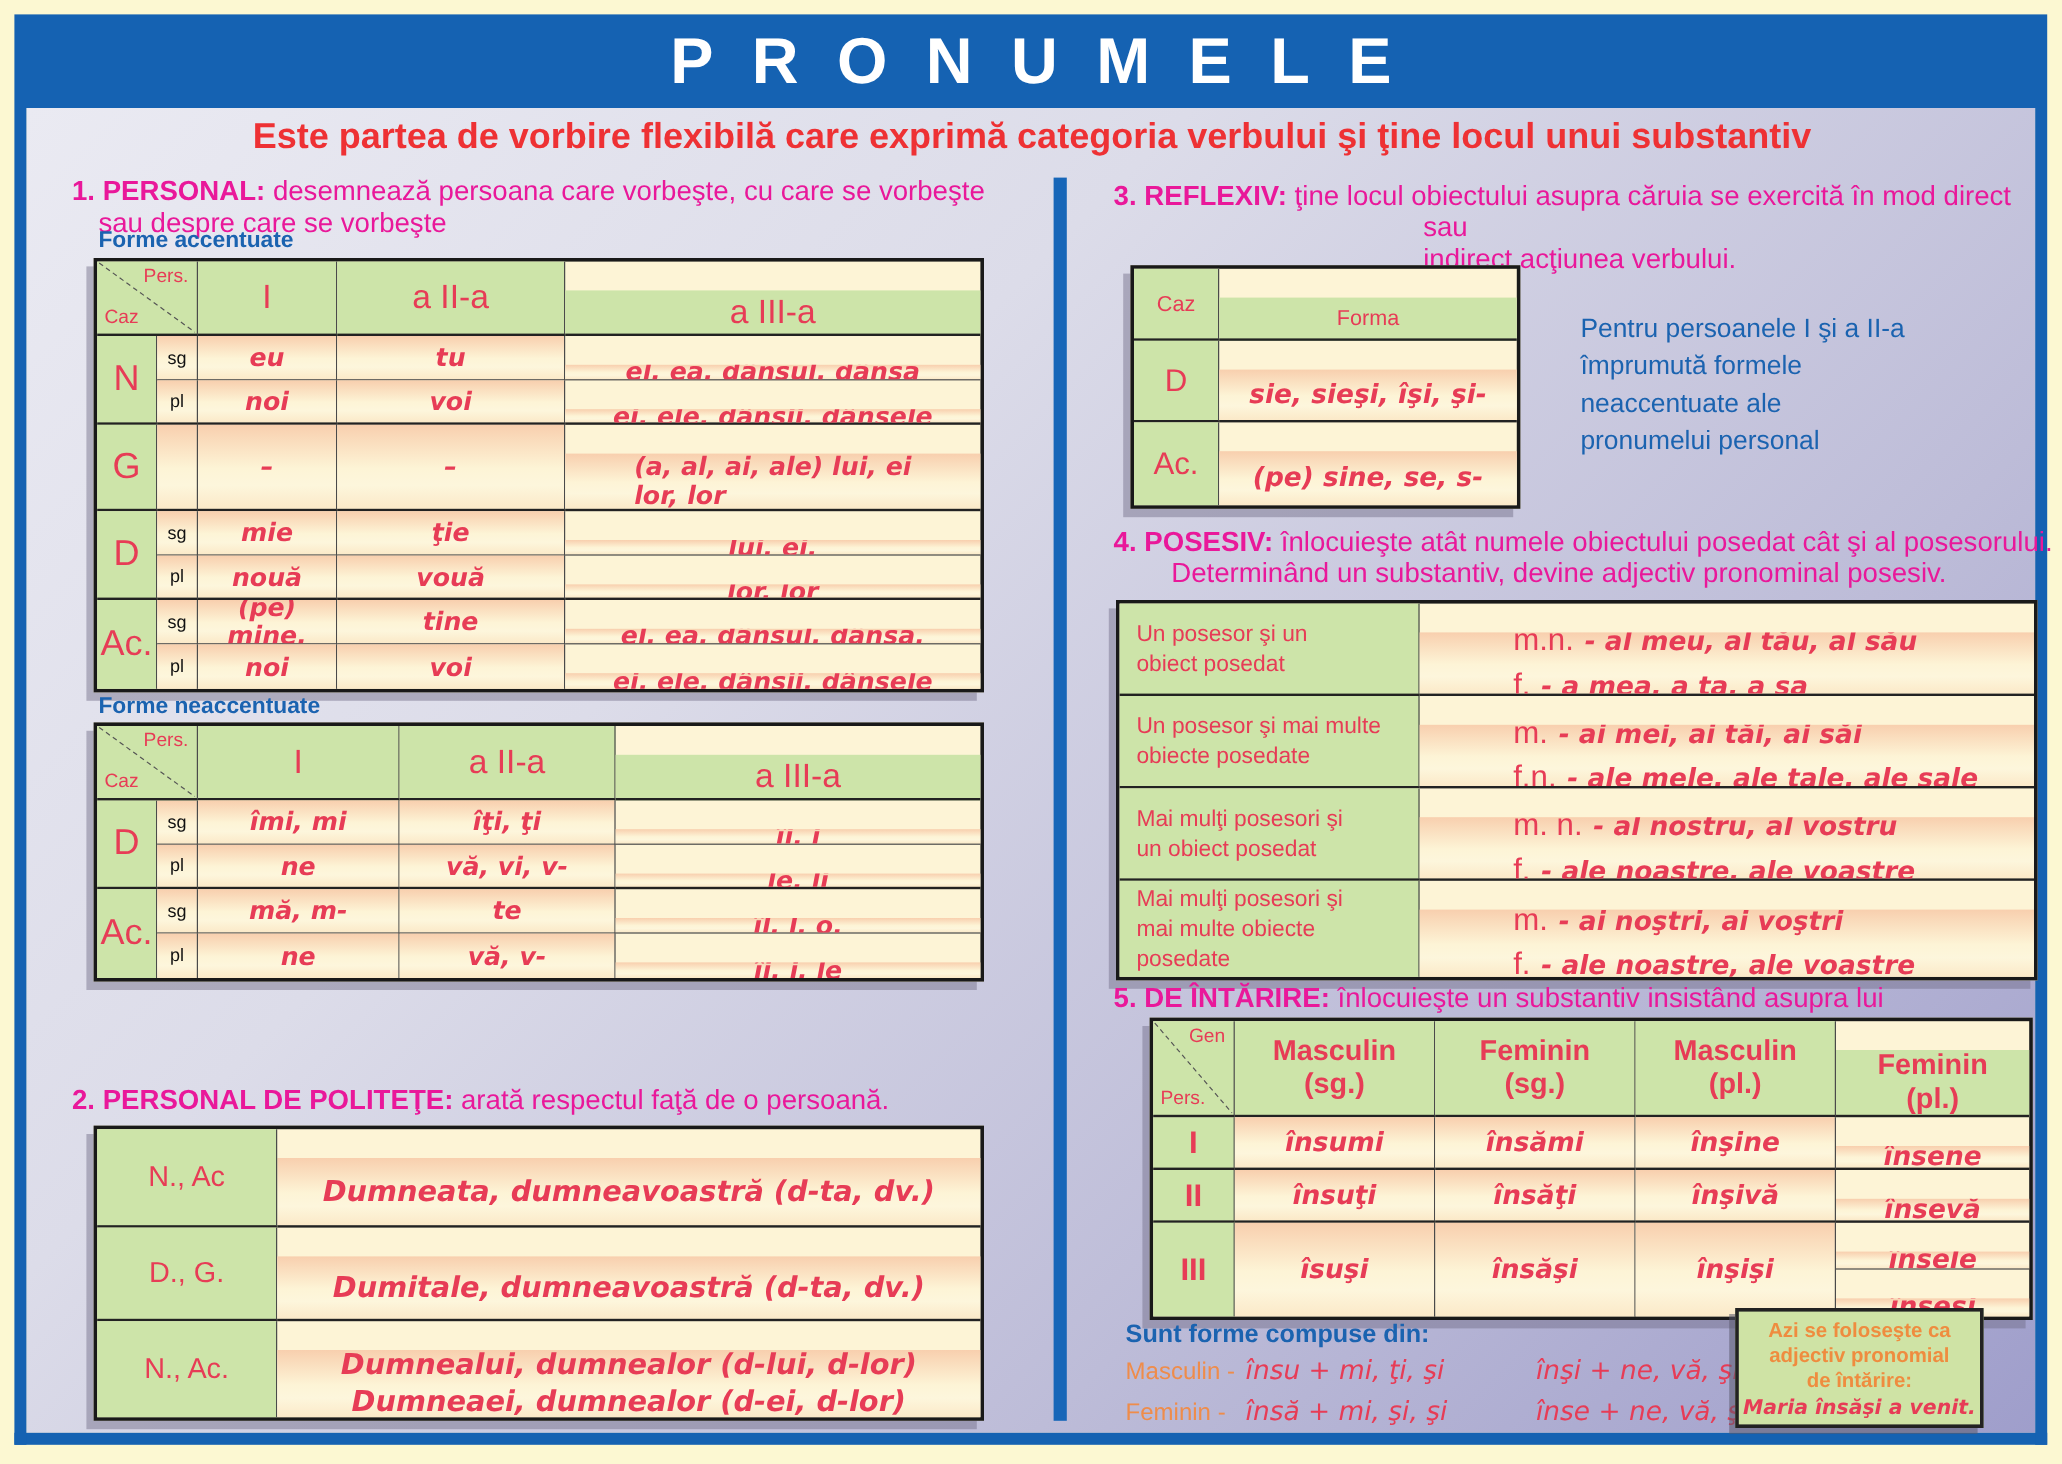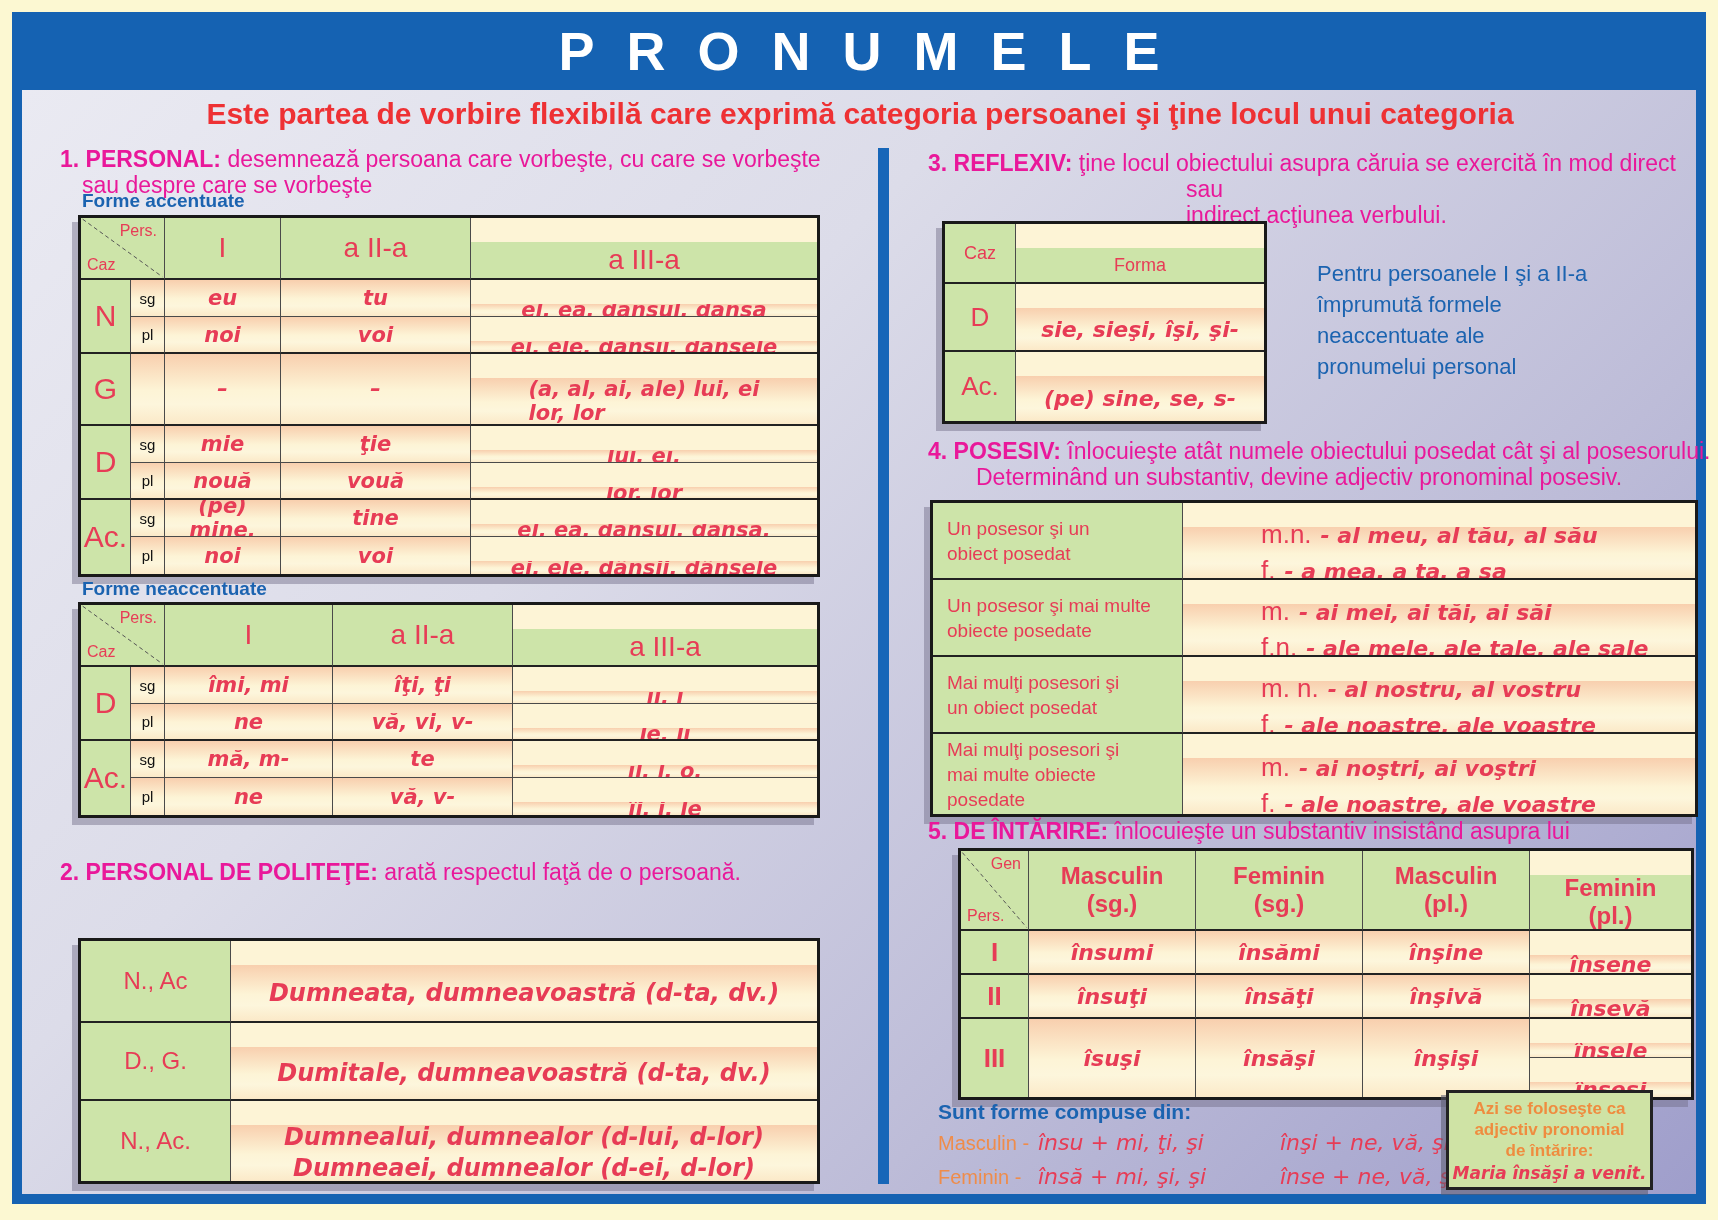--- a/index.html
+++ b/index.html
@@ -70,21 +70,21 @@
 </style>
 </head>
 <body>
 
 <div id="poster">
 
   <div class="titleband">
     <div class="t">PRONUMELE</div>
   </div>
   <div class="panel"></div>
-  <div class="subtitle">Este partea de vorbire flexibilă care exprimă categoria persoanei şi ţine locul unui categoria</div>
+  <div class="subtitle">Este partea de vorbire flexibilă care exprimă categoria verbului şi ţine locul unui substantiv</div>
   <div class="divider"></div>
 
   <div class="sec" style="left:60px;top:146px;width:790px;padding-left:22px;text-indent:-22px;"><b>1. PERSONAL:</b> <span>desemnează persoana care vorbeşte, cu care se vorbeşte sau despre care se vorbeşte</span></div>
 
   <div class="cap" style="left:82px;top:190px;">Forme accentuate</div>
 
   <div class="tbl" style="left:78px;top:215px;width:742px;grid-template-columns:50px 34px 116px 190px 346px;grid-template-rows:62px 37px 37px 72px 37px 37px 37px 37px;">
     <div class="cell green corner hb" style="grid-area:1/1/2/3;">
       <svg class="diag" viewBox="0 0 100 100" preserveAspectRatio="none">
           <line x1="2" y1="2" x2="98" y2="98" stroke="#555" stroke-width="1" stroke-dasharray="4 3" vector-effect="non-scaling-stroke"></line>
@@ -162,21 +162,21 @@
     <div class="cell sub" style="grid-area:4/2/5/3;">sg</div>
     <div class="cell val" style="grid-area:4/3/5/4;">mă, m-</div>
     <div class="cell val" style="grid-area:4/4/5/5;">te</div>
     <div class="cell val nr" style="grid-area:4/5/5/6;">îl, l, o,</div>
     <div class="cell sub nb" style="grid-area:5/2/6/3;">pl</div>
     <div class="cell val nb" style="grid-area:5/3/6/4;">ne</div>
     <div class="cell val nb" style="grid-area:5/4/6/5;">vă, v-</div>
     <div class="cell val nb nr" style="grid-area:5/5/6/6;">îi, i, le</div>
   </div>
 
-  <div class="sec" style="left:60px;top:859px;width:790px;"><b>2. PERSONAL DE POLITEŢE:</b> <span>arată respectul faţă de o persoană.</span></div>
+  <div class="sec" style="left:60px;top:903px;width:790px;"><b>2. PERSONAL DE POLITEŢE:</b> <span>arată respectul faţă de o persoană.</span></div>
 
   <div class="tbl" style="left:78px;top:938px;width:742px;grid-template-columns:150px 586px;grid-template-rows:82px 78px 80px;">
     <div class="cell val pval hb nr" style="grid-area:1/2/2/3;">Dumneata, dumneavoastră (d-ta, dv.)</div>
     <div class="cell green plabel hb" style="grid-area:1/1/2/2;">N., Ac</div>
     <div class="cell green plabel hb" style="grid-area:2/1/3/2;">D., G.</div>
     <div class="cell val pval hb nr" style="grid-area:2/2/3/3;">Dumitale, dumneavoastră (d-ta, dv.)</div>
     <div class="cell green plabel nb" style="grid-area:3/1/4/2;">N., Ac.</div>
     <div class="cell val pval nb nr" style="grid-area:3/2/4/3;">Dumnealui, dumnealor (d-lui, d-lor)
 Dumneaei, dumnealor (d-ei, d-lor)</div>
   </div>

